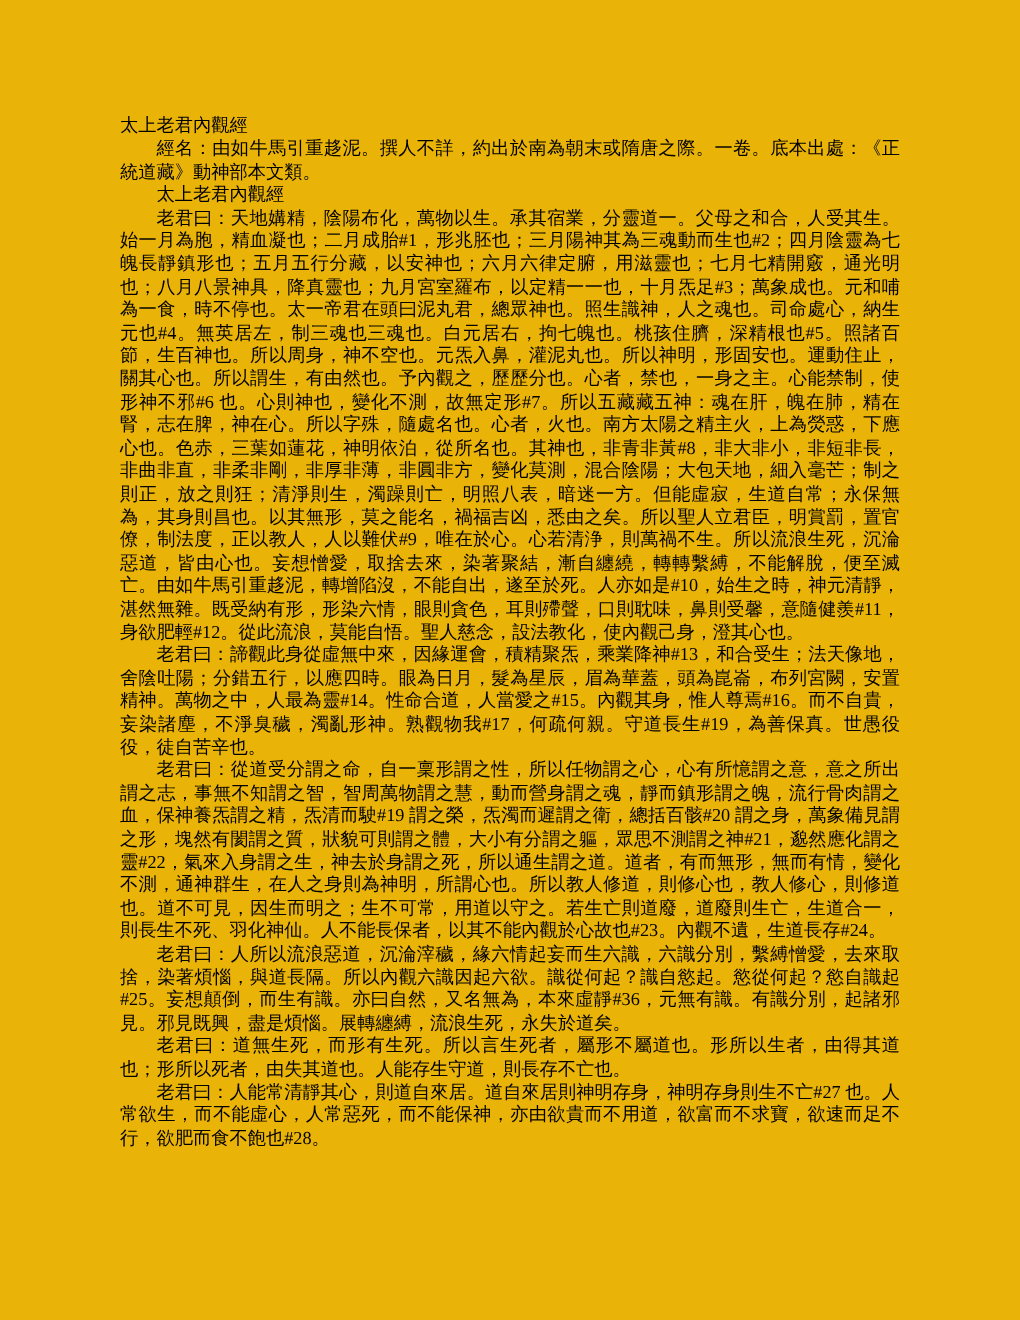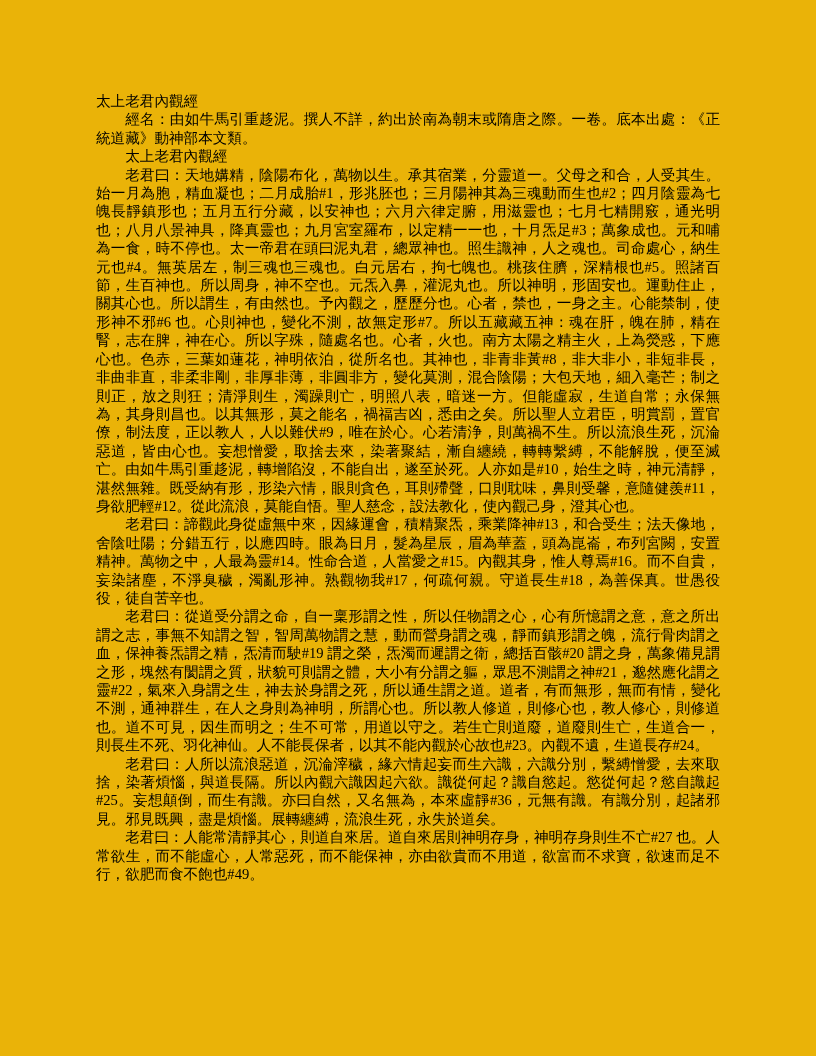--- a/index.html
+++ b/index.html
@@ -33,18 +33,19 @@
 </style>
 </head>
 <body>
 
 <div class="page">
   <div class="textblock">
     <p class="title-line">太上老君內觀經</p>
     <p>經名：由如牛馬引重趍泥。撰人不詳，約出於南為朝末或隋唐之際。一卷。底本出處：《正統道藏》動神部本文類。</p>
     <p>太上老君內觀經</p>
     <p>老君曰：天地媾精，陰陽布化，萬物以生。承其宿業，分靈道一。父母之和合，人受其生。始一月為胞，精血凝也；二月成胎#1，形兆胚也；三月陽神其為三魂動而生也#2；四月陰靈為七魄長靜鎮形也；五月五行分藏，以安神也；六月六律定腑，用滋靈也；七月七精開竅，通光明也；八月八景神具，降真靈也；九月宮室羅布，以定精一一也，十月炁足#3；萬象成也。元和哺為一食，時不停也。太一帝君在頭曰泥丸君，總眾神也。照生識神，人之魂也。司命處心，納生元也#4。無英居左，制三魂也三魂也。白元居右，拘七魄也。桃孩住臍，深精根也#5。照諸百節，生百神也。所以周身，神不空也。元炁入鼻，灌泥丸也。所以神明，形固安也。運動住止，關其心也。所以謂生，有由然也。予內觀之，歷歷分也。心者，禁也，一身之主。心能禁制，使形神不邪#6 也。心則神也，變化不測，故無定形#7。所以五藏藏五神：魂在肝，魄在肺，精在腎，志在脾，神在心。所以字殊，隨處名也。心者，火也。南方太陽之精主火，上為熒惑，下應心也。色赤，三葉如蓮花，神明依泊，從所名也。其神也，非青非黃#8，非大非小，非短非長，非曲非直，非柔非剛，非厚非薄，非圓非方，變化莫測，混合陰陽；大包天地，細入毫芒；制之則正，放之則狂；清淨則生，濁躁則亡，明照八表，暗迷一方。但能虛寂，生道自常；永保無為，其身則昌也。以其無形，莫之能名，禍福吉凶，悉由之矣。所以聖人立君臣，明賞罰，置官僚，制法度，正以教人，人以難伏#9，唯在於心。心若清浄，則萬禍不生。所以流浪生死，沉淪惡道，皆由心也。妄想憎愛，取捨去來，染著聚結，漸自纏繞，轉轉繫縛，不能解脫，便至滅亡。由如牛馬引重趍泥，轉增陷沒，不能自出，遂至於死。人亦如是#10，始生之時，神元清靜，湛然無雜。既受納有形，形染六情，眼則貪色，耳則殢聲，口則耽味，鼻則受馨，意隨健羨#11，身欲肥輕#12。從此流浪，莫能自悟。聖人慈念，設法教化，使內觀己身，澄其心也。</p>
-    <p>老君曰：諦觀此身從虛無中來，因緣運會，積精聚炁，乘業降神#13，和合受生；法天像地，舍陰吐陽；分錯五行，以應四時。眼為日月，髮為星辰，眉為華蓋，頭為崑崙，布列宮闕，安置精神。萬物之中，人最為靈#14。性命合道，人當愛之#15。內觀其身，惟人尊焉#16。而不自貴，妄染諸塵，不淨臭穢，濁亂形神。熟觀物我#17，何疏何親。守道長生#18，為善保真。世愚役役，徒自苦辛也。</p>
+    <p>老君曰：諦觀此身從虛無中來，因緣運會，積精聚炁，乘業降神#13，和合受生；法天像地，舍陰吐陽；分錯五行，以應四時。眼為日月，髮為星辰，眉為華蓋，頭為崑崙，布列宮闕，安置精神。萬物之中，人最為靈#14。性命合道，人當愛之#15。內觀其身，惟人尊焉#16。而不自貴，妄染諸塵，不淨臭穢，濁亂形神。熟觀物我#17，何疏何親。守道長生#19，為善保真。世愚役役，徒自苦辛也。</p>
     <p>老君曰：從道受分謂之命，自一稟形謂之性，所以任物謂之心，心有所憶謂之意，意之所出謂之志，事無不知謂之智，智周萬物謂之慧，動而營身謂之魂，靜而鎮形謂之魄，流行骨肉謂之血，保神養炁謂之精，炁清而駛#19 謂之榮，炁濁而遲謂之衛，總括百骸#20 謂之身，萬象備見謂之形，塊然有閡謂之質，狀貌可則謂之體，大小有分謂之軀，眾思不測謂之神#21，邈然應化謂之靈#22，氣來入身謂之生，神去於身謂之死，所以通生謂之道。道者，有而無形，無而有情，變化不測，通神群生，在人之身則為神明，所謂心也。所以教人修道，則修心也，教人修心，則修道也。道不可見，因生而明之；生不可常，用道以守之。若生亡則道廢，道廢則生亡，生道合一，則長生不死、羽化神仙。人不能長保者，以其不能內觀於心故也#23。內觀不遺，生道長存#24。</p>
     <p>老君曰：人所以流浪惡道，沉淪滓穢，緣六情起妄而生六識，六識分別，繫縛憎愛，去來取捨，染著煩惱，與道長隔。所以內觀六識因起六欲。識從何起？識自慾起。慾從何起？慾自識起#25。妄想顛倒，而生有識。亦曰自然，又名無為，本來虛靜#36，元無有識。有識分別，起諸邪見。邪見既興，盡是煩惱。展轉纏縛，流浪生死，永失於道矣。</p>
-    <p>老君曰：人能常清靜其心，則道自來居。道自來居則神明存身，神明存身則生不亡#27 也。人常欲生，而不能虛心，人常惡死，而不能保神，亦由欲貴而不用道，欲富而不求寶，欲速而足不行，欲肥而食不飽也#49。</p>
+    <p>老君曰：道無生死，而形有生死。所以言生死者，屬形不屬道也。形所以生者，由得其道也；形所以死者，由失其道也。人能存生守道，則長存不亡也。</p>
+    <p>老君曰：人能常清靜其心，則道自來居。道自來居則神明存身，神明存身則生不亡#27 也。人常欲生，而不能虛心，人常惡死，而不能保神，亦由欲貴而不用道，欲富而不求寶，欲速而足不行，欲肥而食不飽也#28。</p>
   </div>
 </div>
 
 </body></html>

